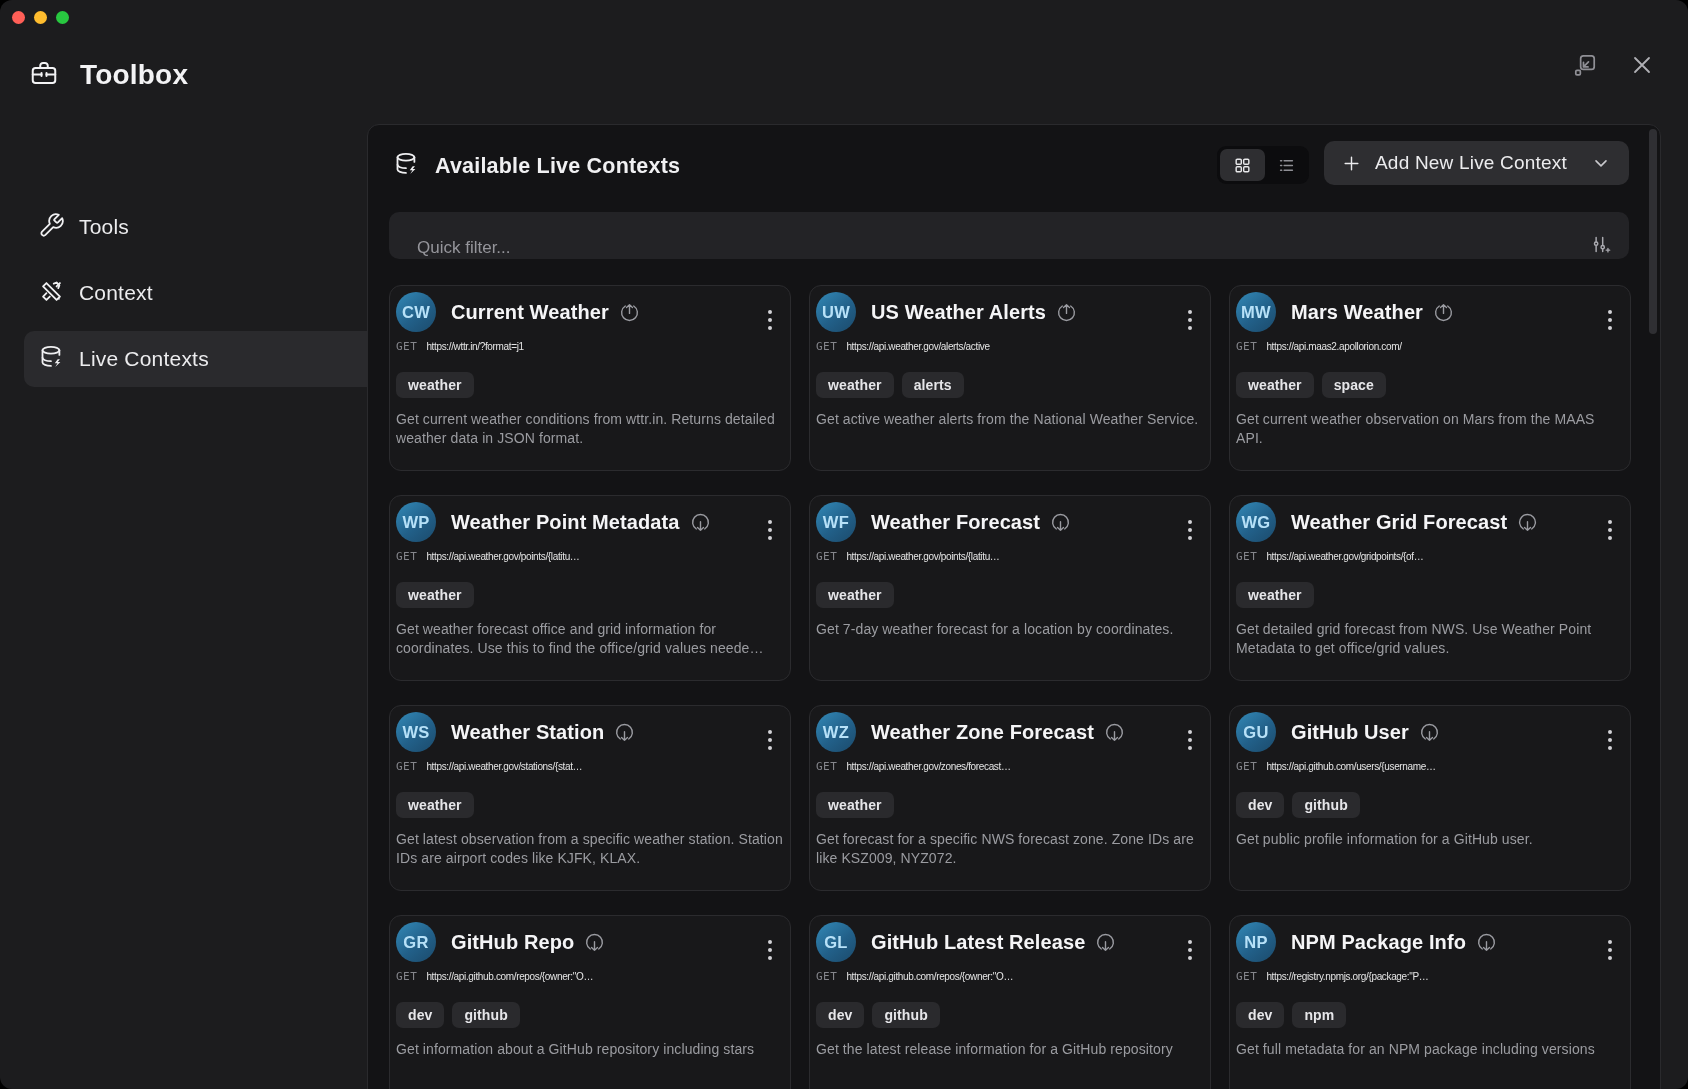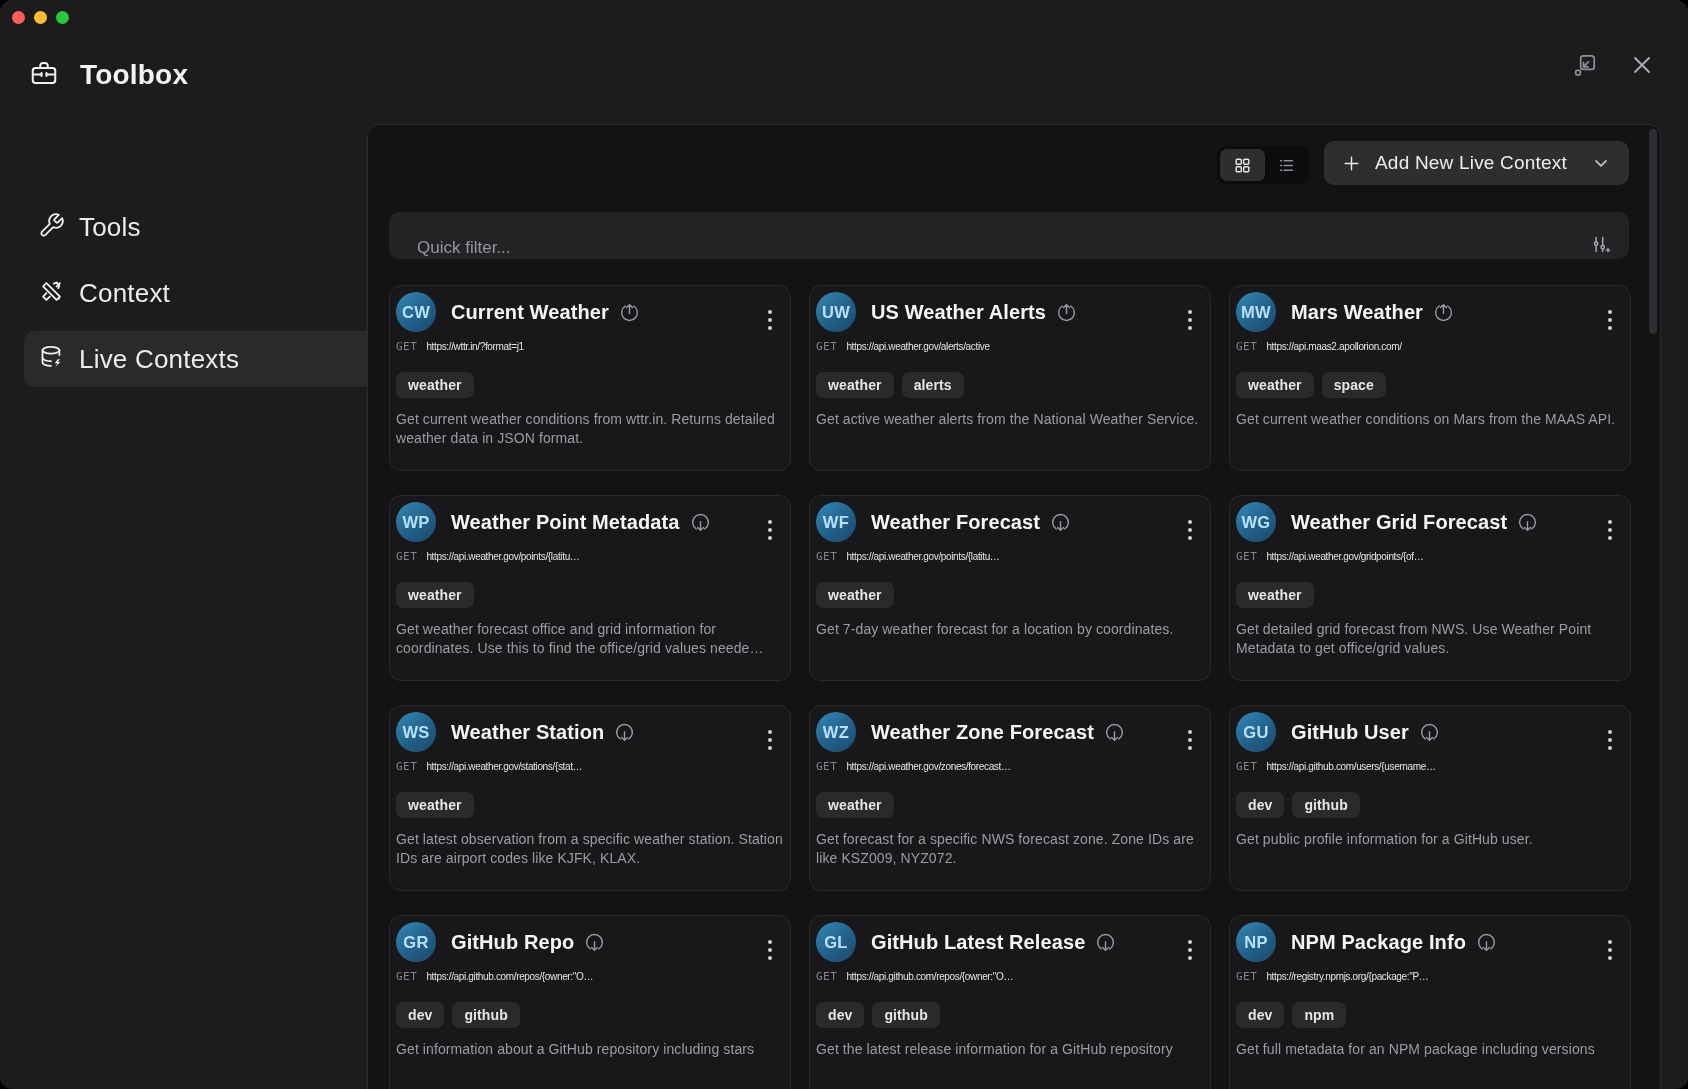--- a/index.html
+++ b/index.html
@@ -17,21 +17,21 @@
   .app-title{font-size:28px;font-weight:600;letter-spacing:.2px;}
 
   .window-controls{position:absolute;top:52px;right:34px;display:flex;align-items:center;gap:32px;}
   .window-controls svg{display:block;}
 
   
   .sidebar{position:absolute;left:24px;top:199px;width:343px;}
   .side-item{height:56px;margin-bottom:10px;display:flex;align-items:center;padding-left:14px;gap:14px;border-radius:10px;color:#ececee;cursor:default;}
   .side-item.active{background:#2a2a2d;border-radius:10px 0 0 10px;}
   .side-item svg{width:27px;height:27px;stroke:#f0f0f2;flex:0 0 auto;}
-  .side-label{font-size:26px;letter-spacing:.2px;}
+  .side-label{font-size:21px;letter-spacing:.2px;}
 
   
   .panel{position:absolute;left:367px;top:124px;width:1294px;height:985px;background:#131315;border:1px solid #2a2a2d;border-radius:12px;box-sizing:border-box;}
   .panel-header{position:absolute;left:25px;top:26px;display:flex;align-items:center;gap:15px;color:#f0f0f2;}
   .panel-header svg{width:27px;height:27px;stroke:#f0f0f2;}
   .panel-heading{font-size:21.5px;font-weight:600;letter-spacing:.2px;}
 
   .view-toggle{position:absolute;left:849px;top:21px;width:92px;height:38px;background:#0c0c0e;border-radius:9px;display:flex;align-items:center;padding:0;}
   .seg{width:46px;height:32px;margin:3px 0;display:flex;align-items:center;justify-content:center;border-radius:7px;}
   .seg.active{background:#2e2e31;margin-left:3px;}
@@ -128,20 +128,32 @@
             <path d="M19 5.5v4.2"></path>
             <path d="M4 12.3v4.2c0 1.66 3.36 3 7.5 3"></path>
             <path d="M17.5 13.5l-2.6 3.6h2.4l-2 3.4 4.6-4.6h-2.4l2-2.4z" fill="currentColor" stroke="none"></path>
           </svg></span>
     <span class="side-label">Live Contexts</span>
   </div>
 </nav>
 
   <section class="panel">
 
+    <div class="panel-header">
+      <span>
+        <svg viewBox="0 0 24 24" fill="none" stroke-width="1.6" stroke-linecap="round" stroke-linejoin="round">
+          <ellipse cx="11.5" cy="5.5" rx="7.5" ry="3"></ellipse>
+          <path d="M4 5.5v6.8c0 1.66 3.36 3 7.5 3"></path>
+          <path d="M19 5.5v4.2"></path>
+          <path d="M4 12.3v4.2c0 1.66 3.36 3 7.5 3"></path>
+          <path d="M17.5 13.5l-2.6 3.6h2.4l-2 3.4 4.6-4.6h-2.4l2-2.4z" fill="#f0f0f2" stroke="none"></path>
+        </svg>
+      </span>
+      <span class="panel-heading">Available Live Contexts</span>
+    </div>
 
     <div class="view-toggle">
       <span class="seg active">
         <svg viewBox="0 0 24 24" fill="none" stroke="#e8e8ea" stroke-width="1.8" stroke-linejoin="round">
           <rect x="4" y="4" width="6.5" height="6.5" rx="1.4"></rect>
           <rect x="13.5" y="4" width="6.5" height="6.5" rx="1.4"></rect>
           <rect x="4" y="13.5" width="6.5" height="6.5" rx="1.4"></rect>
           <rect x="13.5" y="13.5" width="6.5" height="6.5" rx="1.4"></rect>
         </svg>
       </span>
@@ -249,21 +261,21 @@
             <i></i>
           </span>
     <div class="url-row">
       <span class="method">GET</span>
       <span class="url">https://api.maas2.apollorion.com/</span>
     </div>
     <div class="tags">
             <span class="tag">weather</span>
             <span class="tag">space</span>
           </div>
-    <div class="desc">Get current weather conditions on Mars from the MAAS API.</div>
+    <div class="desc">Get current weather observation on Mars from the MAAS API.</div>
   </div>
 
   <div class="card">
     <div class="card-head">
       <span class="avatar">WP</span>
       <span class="card-title">Weather Point Metadata</span>
       <span class="fetch-ic">
               <svg viewBox="0 0 24 24" fill="none" stroke-width="1.6" stroke-linecap="round" stroke-linejoin="round">
                 <path d="M7.2 19.4a9 9 0 1 1 9.6 0"></path>
                 <path d="M12 11v9.8M8.6 17.6L12 21l3.4-3.4"></path>

